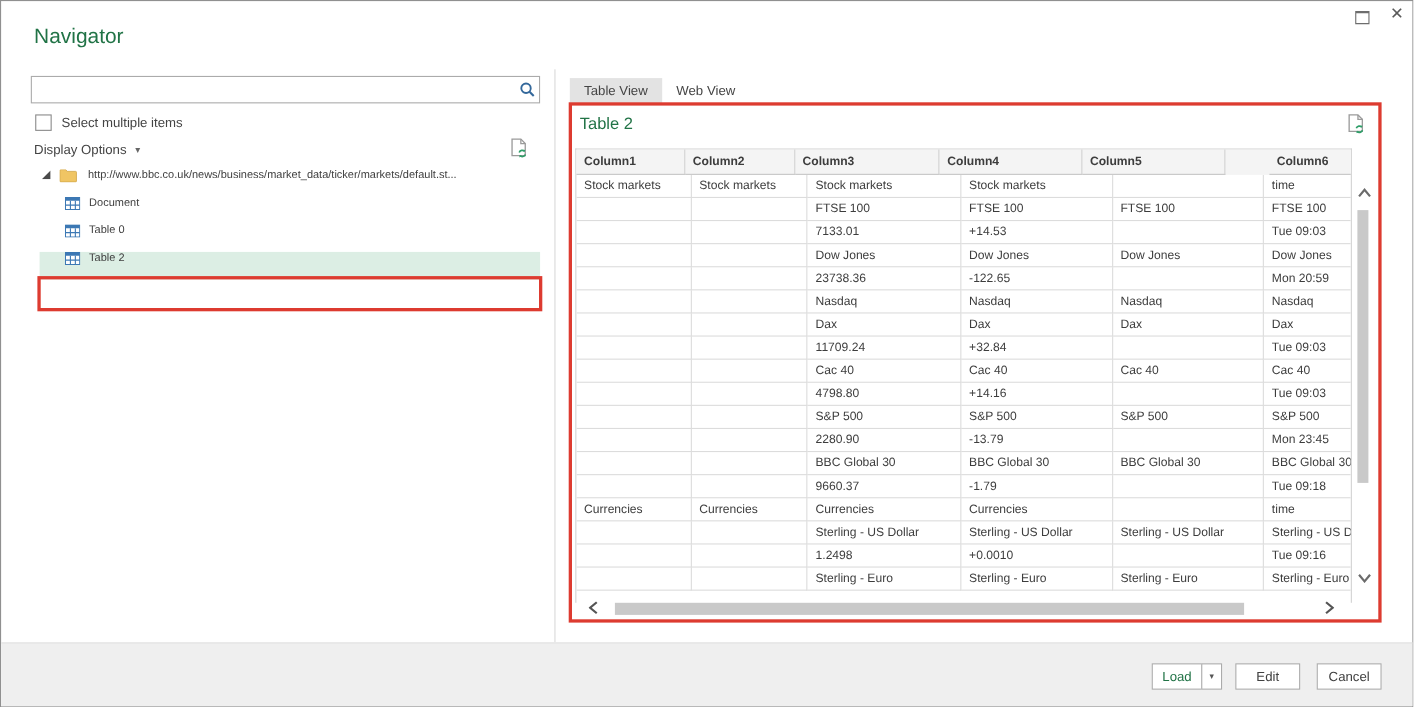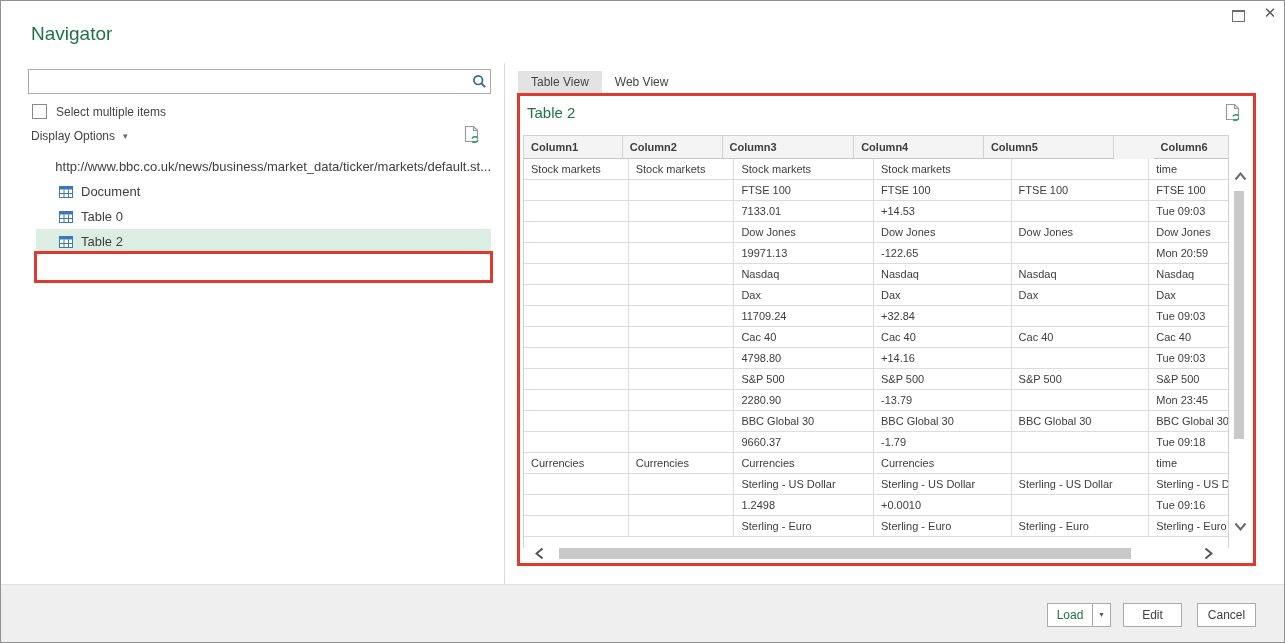--- a/index.html
+++ b/index.html
@@ -11,30 +11,30 @@
   .abs{position:absolute;}
   
   #max-btn{left:1228px;top:6px;width:18px;height:16px;cursor:default;}
   #max-btn .box{position:absolute;left:3px;top:3px;width:11px;height:9px;border:1px solid #6d6d6d;border-top:2px solid #6d6d6d;}
   #close-btn{left:1259px;top:2px;width:20px;height:20px;font-size:15px;color:#5a5a5a;text-align:center;line-height:20px;}
   
   #navigator-title{left:30px;top:22px;font-size:19px;color:#217346;}
   #search-box{left:27px;top:68px;width:463px;height:25px;border:1px solid #ababab;box-sizing:border-box;display:flex;align-items:center;}
   #search-input{flex:1;border:none;outline:none;height:100%;font:12px "Liberation Sans",sans-serif;padding:0 6px;background:transparent;}
   #search-icon{width:22px;height:18px;display:flex;align-items:center;justify-content:center;}
-  #select-multiple-row{left:31px;top:103px;display:flex;align-items:center;}
+  #select-multiple-row{left:31px;top:103px;display:flex;align-items:flex-start;}
   #select-multiple-checkbox{width:13px;height:13px;border:1px solid #8a8a8a;background:#fff;}
   #select-multiple-label{margin-left:9px;font-size:12px;color:#444;}
   #display-options{left:30px;top:128px;font-size:12px;color:#444;display:flex;align-items:center;}
   #display-options .caret{margin-left:8px;font-size:9px;color:#666;}
   .page-refresh{width:17px;height:21px;}
   #left-refresh-icon{left:463px;top:124px;}
   
   #tree{left:35px;top:153px;width:455px;}
-  .tree-row{height:25px;display:flex;align-items:center;font-size:13px;color:#404040;}
+  .tree-row{height:25px;display:flex;font-size:10px;color:#404040;}
   .tree-row.selected{background:#dceee4;}
   .expander{width:9px;height:9px;margin-left:1px;}
   .folder-icon{margin-left:8px;}
   .root-label{margin-left:10px;white-space:nowrap;}
   .child-icon{margin-left:23px;display:flex;}
   .t-label{margin-left:8px;}
   
   .red-box{border:3px solid #dd3b30;pointer-events:none;z-index:50;box-sizing:border-box;}
   #tree-red-box{left:33px;top:250px;width:459px;height:32px;}
   #preview-red-box{left:516px;top:92px;width:739px;height:473px;}
@@ -220,21 +220,21 @@
           <div class="tcell" style="width: 105px;"></div>
           <div class="tcell" style="width: 106px;"></div>
           <div class="tcell" style="width: 140px;">Dow Jones</div>
           <div class="tcell" style="width: 138px;">Dow Jones</div>
           <div class="tcell" style="width: 138px;">Dow Jones</div>
           <div class="tcell" style="width: 79px;">Dow Jones</div>
         </div>
         <div class="trow">
           <div class="tcell" style="width: 105px;"></div>
           <div class="tcell" style="width: 106px;"></div>
-          <div class="tcell" style="width: 140px;">19971.13</div>
+          <div class="tcell" style="width: 140px;">23738.36</div>
           <div class="tcell" style="width: 138px;">-122.65</div>
           <div class="tcell" style="width: 138px;"></div>
           <div class="tcell" style="width: 79px;">Mon 20:59</div>
         </div>
         <div class="trow">
           <div class="tcell" style="width: 105px;"></div>
           <div class="tcell" style="width: 106px;"></div>
           <div class="tcell" style="width: 140px;">Nasdaq</div>
           <div class="tcell" style="width: 138px;">Nasdaq</div>
           <div class="tcell" style="width: 138px;">Nasdaq</div>

